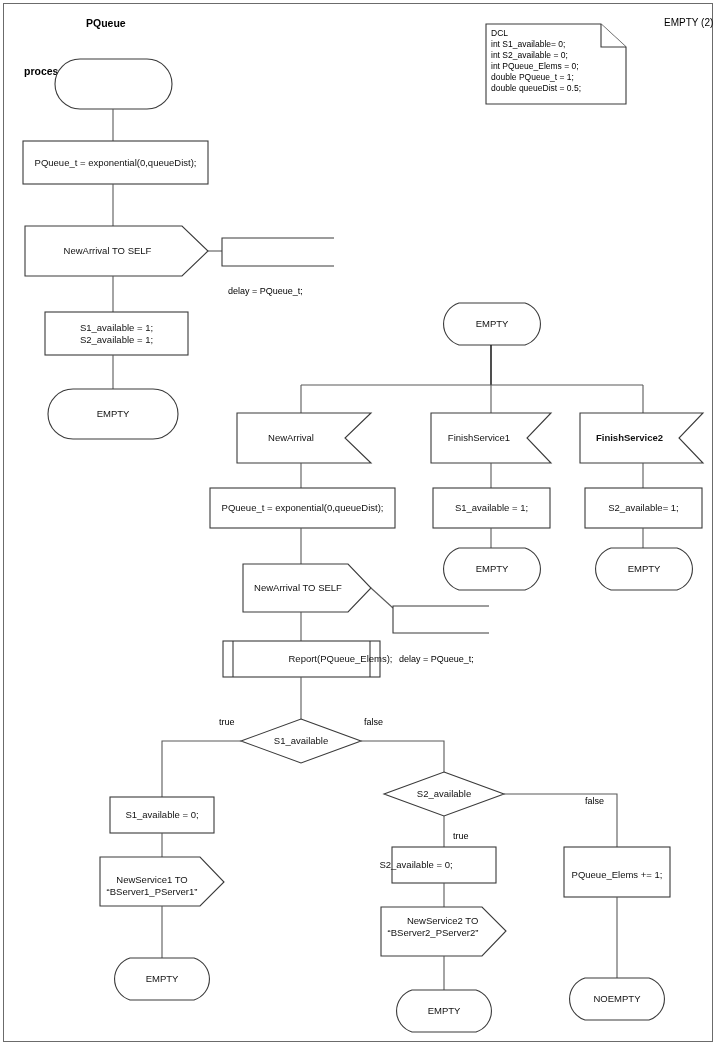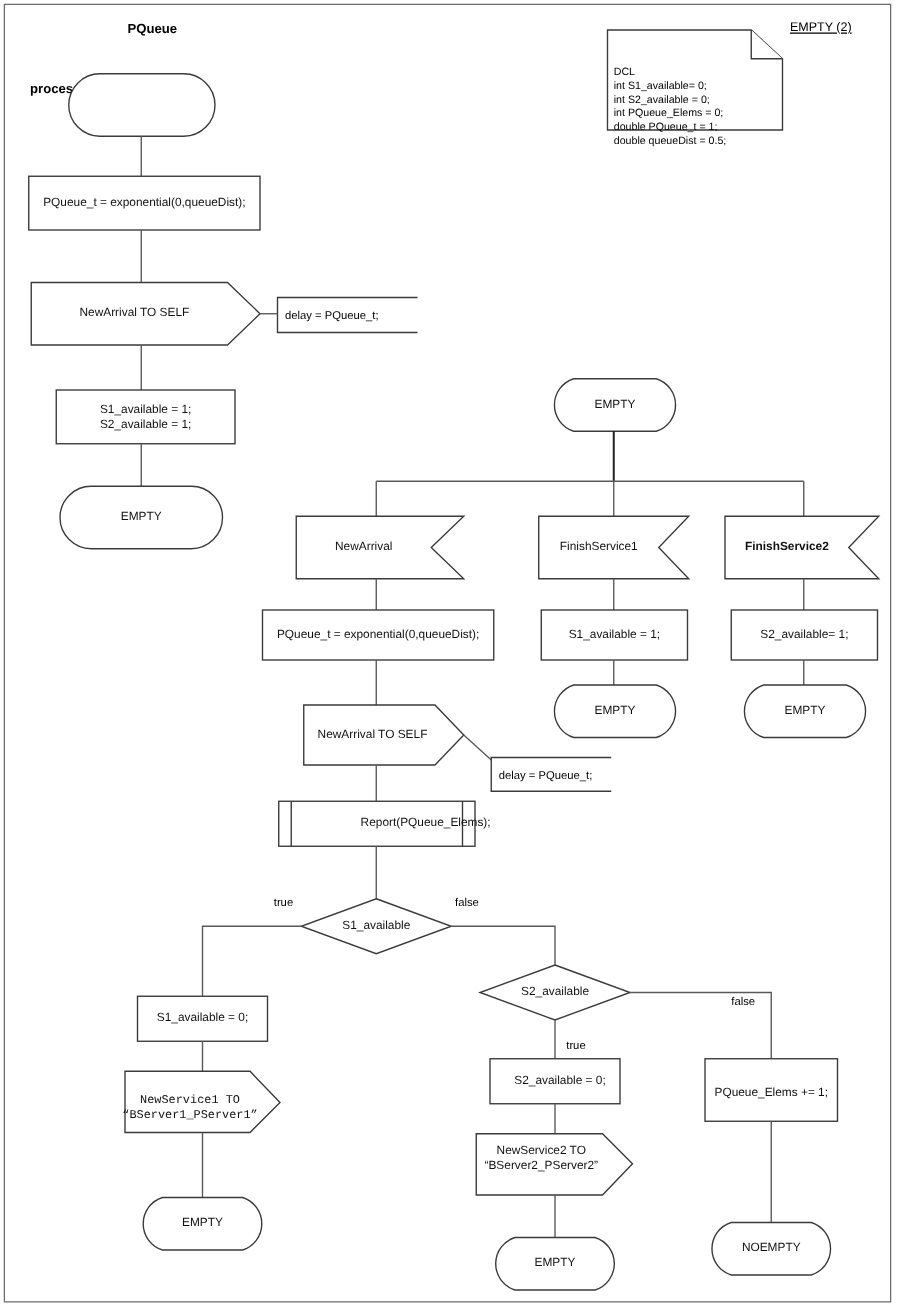--- a/index.html
+++ b/index.html
@@ -5,33 +5,33 @@
   html,body{margin:0;padding:0;background:#ffffff;}
   body{font-family:"Liberation Sans","DejaVu Sans",sans-serif;}
   #page{position:relative;width:718px;height:1047px;background:#ffffff;overflow:hidden;}
   #frame{position:absolute;left:3px;top:3px;width:710px;height:1039px;border:1.5px solid #6b6b6b;box-sizing:border-box;}
   .svgroot{position:absolute;left:0;top:0;width:718px;height:1047px;}
   .lbl{position:absolute;font-size:10px;color:#000;white-space:pre;line-height:12px;}
   .hdr{position:absolute;font-size:10.5px;font-weight:bold;color:#000;white-space:pre;}
   .node-text{position:absolute;display:flex;align-items:center;justify-content:center;
              text-align:center;font-size:9.5px;color:#111;line-height:12px;white-space:pre-line;}
   .dcl-text{position:absolute;font-size:8.5px;color:#000;line-height:11px;white-space:pre-line;}
-  .cmt-text{position:absolute;display:flex;align-items:center;font-size:9px;color:#000;white-space:pre;}
+  .cmt-text{position:absolute;display:flex;align-items:center;font-size:9px;color:#000;white-space:pre;margin-top:39px;}
   .br{font-size:9px;}
 </style>
 </head>
 <body>
 
 <div id="page">
 
   <div id="frame"></div>
 
   <div class="hdr" style="left:24px;top:17px;margin-top:48px;">process</div>
-  <div class="hdr" style="left:102px;top:17px;">PQueue</div>
-  <div class="lbl" style="left:632px;top:17px;text-decoration:underline;">EMPTY (2)</div>
+  <div class="hdr" style="left:86px;top:17px;">PQueue</div>
+  <div class="lbl" style="left:664px;top:17px;">EMPTY (2)</div>
 
   <svg class="svgroot" viewBox="0 0 718 1047">
     <g fill="none" stroke="#595959" stroke-width="1.1" shape-rendering="geometricPrecision">
 
       <rect x="55" y="59" width="117" height="50" rx="25" ry="25" fill="#fff" stroke="#3a3a3a"></rect>
       <line x1="113" y1="109" x2="113" y2="141"></line>
 
       <rect x="23" y="141" width="185" height="43" fill="#fff" stroke="#3a3a3a"></rect>
       <line x1="113" y1="184" x2="113" y2="226"></line>
 
@@ -158,32 +158,32 @@
 
   <div class="node-text" style="left:251px;top:719px;width:100px;height:44px;">S1_available</div>
   <div class="node-text" style="left:394px;top:772px;width:100px;height:44px;">S2_available</div>
 
   <div class="lbl br" style="left:219px;top:716px;">true</div>
   <div class="lbl br" style="left:364px;top:716px;">false</div>
   <div class="lbl br" style="left:453px;top:830px;">true</div>
   <div class="lbl br" style="left:585px;top:795px;">false</div>
 
   <div class="node-text" style="left:110px;top:797px;width:104px;height:36px;">S1_available = 0;</div>
-  <div class="node-text" style="left:100px;top:857px;width:104px;height:57px;font-family:Liberation Mono, monospace;">NewService1 TO
+  <div class="node-text" style="left:100px;top:857px;width:104px;height:57px;">NewService1 TO
 “BServer1_PServer1”</div>
   <div class="node-text" style="left:118px;top:958px;width:88px;height:42px;">EMPTY</div>
 
-  <div class="node-text" style="left:408px;top:847px;width:80px;height:36px;">S2_available = 0;</div>
-  <div class="node-text" style="left:381px;top:907px;width:104px;height:39px;">NewService2 TO
+  <div class="node-text" style="left:376px;top:847px;width:80px;height:36px;">S2_available = 0;</div>
+  <div class="node-text" style="left:381px;top:907px;width:104px;height:39px;text-align:right;">NewService2 TO
 “BServer2_PServer2”</div>
   <div class="node-text" style="left:400px;top:990px;width:88px;height:42px;">EMPTY</div>
 
   <div class="node-text" style="left:564px;top:847px;width:106px;height:56px;">PQueue_Elems += 1;</div>
   <div class="node-text" style="left:573px;top:978px;width:88px;height:42px;">NOEMPTY</div>
 
-  <div class="dcl-text" style="left:491px;top:28px;width:130px;margin-top:24px;">DCL
+  <div class="dcl-text" style="left:491px;top:28px;width:130px;">DCL
 int S1_available= 0;
 int S2_available = 0;
 int PQueue_Elems = 0;
 double PQueue_t = 1;
 double queueDist = 0.5;</div>
 
 </div>
 
 </body></html>

